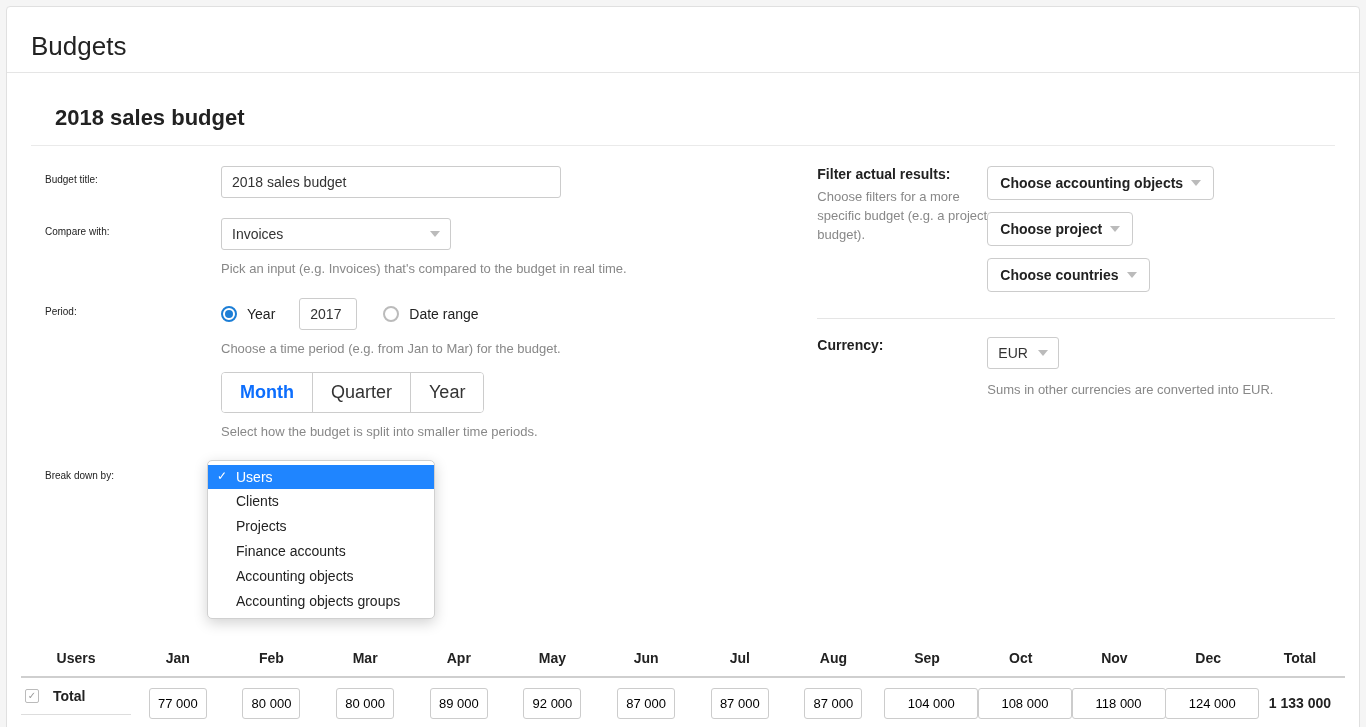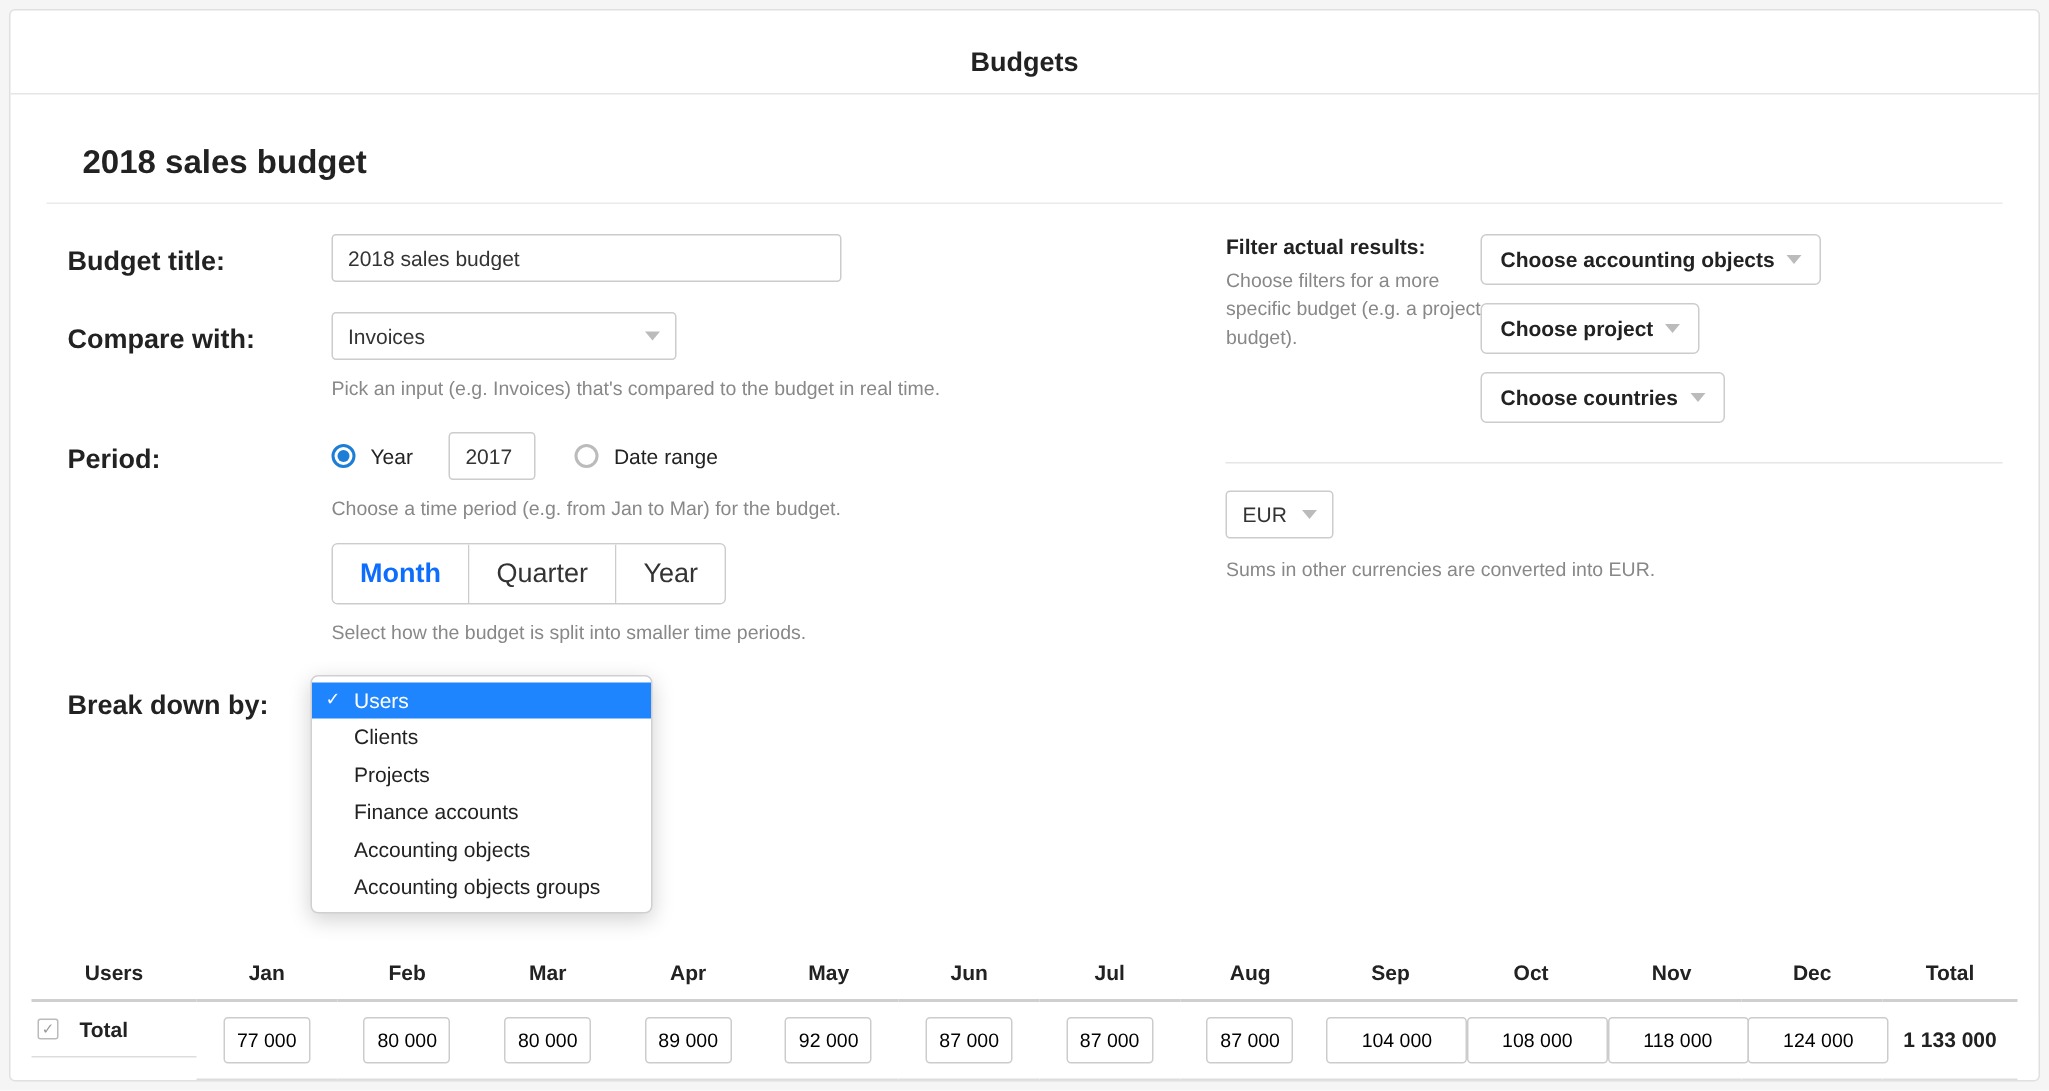--- a/index.html
+++ b/index.html
@@ -14,41 +14,41 @@
     border: 1px solid #e0e0e0;
     border-radius: 4px;
     margin: 6px;
     min-height: 715px;
     position: relative;
   }
   .page-header {
     padding: 24px 24px 10px 24px;
     border-bottom: 1px solid #e5e5e5;
   }
-  .page-header h1 { font-size: 18px; font-weight: 700; text-align: center; }
+  .page-header h1 { font-size: 26px; font-weight: 400; }
   .sub-header {
     padding: 14px 24px;
     border-bottom: 1px solid #eaeaea;
     margin: 18px 24px 0 24px;
   }
   .sub-header h2 { font-size: 22px; font-weight: 700; }
 
   .form-area {
     display: flex;
     padding: 20px 24px 0 24px;
   }
   .col-left  { flex: 0 0 58%; padding-left: 14px; }
   .col-right { flex: 1; padding-left: 30px; }
 
   .row { display: flex; align-items: flex-start; margin-bottom: 20px; }
   .row-label {
     flex: 0 0 176px;
-    font-weight: 700;
+    font-weight: 400;
     padding-top: 8px;
-    font-size: 18px;
+    font-size: 10px;
   }
   .row-body { flex: 1; }
   .help {
     color: #888; font-size: 13px; margin-top: 10px; line-height: 1.4;
   }
   .help-inline { color: #888; font-size: 13px; line-height: 1.45; }
 
   input[type=text].txt, .txt {
     border: 1px solid #ccc;
     border-radius: 3px;
@@ -270,20 +270,21 @@
           <div><span class="filter-btn">
             <span>Choose countries</span>
                 <span class="caret"></span>
           </span></div>
         </div>
       </div>
 
       <hr class="divider">
 
       <div class="right-label-block">
+        <div class="right-label">Currency:</div>
         <div class="right-controls">
           <div class="select-like" style="min-width:72px">
             <span>EUR</span>
             <span class="caret"></span>
           </div>
           <div class="help" style="margin-top:12px">Sums in other currencies are converted into EUR.</div>
         </div>
       </div>
 
     </div>

